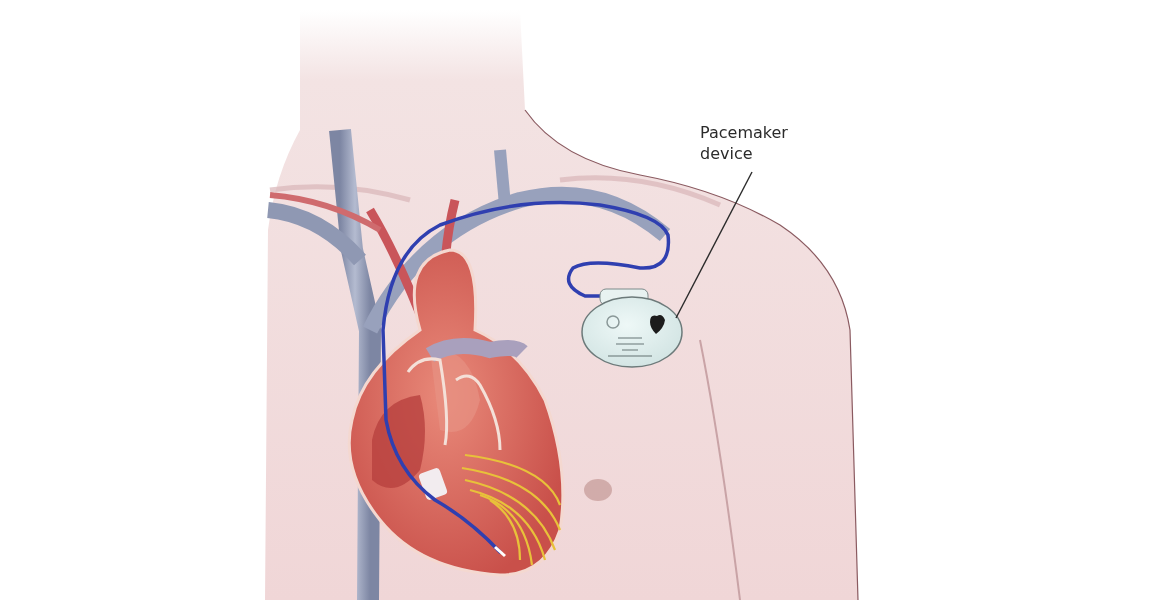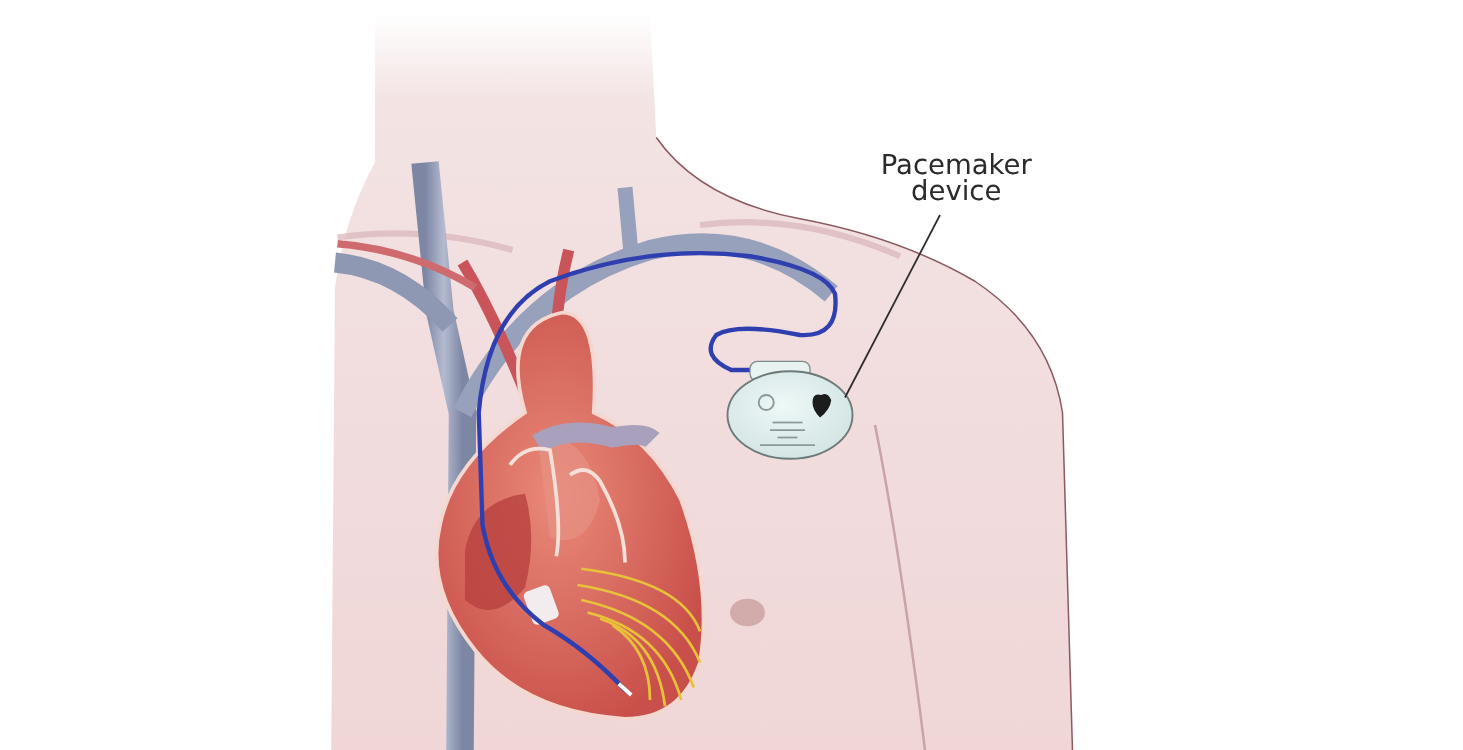--- a/index.html
+++ b/index.html
@@ -1,21 +1,21 @@
 <!DOCTYPE html>
 <html><head>
   <meta charset="utf-8">
   <style>
     html, body { margin: 0; padding: 0; background: #ffffff; }
     body { width: 1170px; height: 600px; overflow: hidden; position: relative; font-family: "DejaVu Sans", sans-serif; }
     .figure { position: absolute; left: 0; top: 0; width: 1170px; height: 600px; }
     .label {
       position: absolute; left: 700px; top: 122px; width: 130px;
-      text-align: center; font-family: "DejaVu Sans", sans-serif;
-      font-size: 22px; line-height: 21px; color: #2b2b2b;
+      text-align: left; font-family: "DejaVu Sans", sans-serif;
+      font-size: 16px; line-height: 21px; color: #2b2b2b;
     }
   </style>
 </head>
 <body>
 
 <div class="figure">
   <svg width="1170" height="600" viewBox="0 0 1170 600">
     <defs>
       <linearGradient id="skinGrad" x1="0" y1="0" x2="0" y2="1">
         <stop offset="0" stop-color="#ffffff"></stop>

